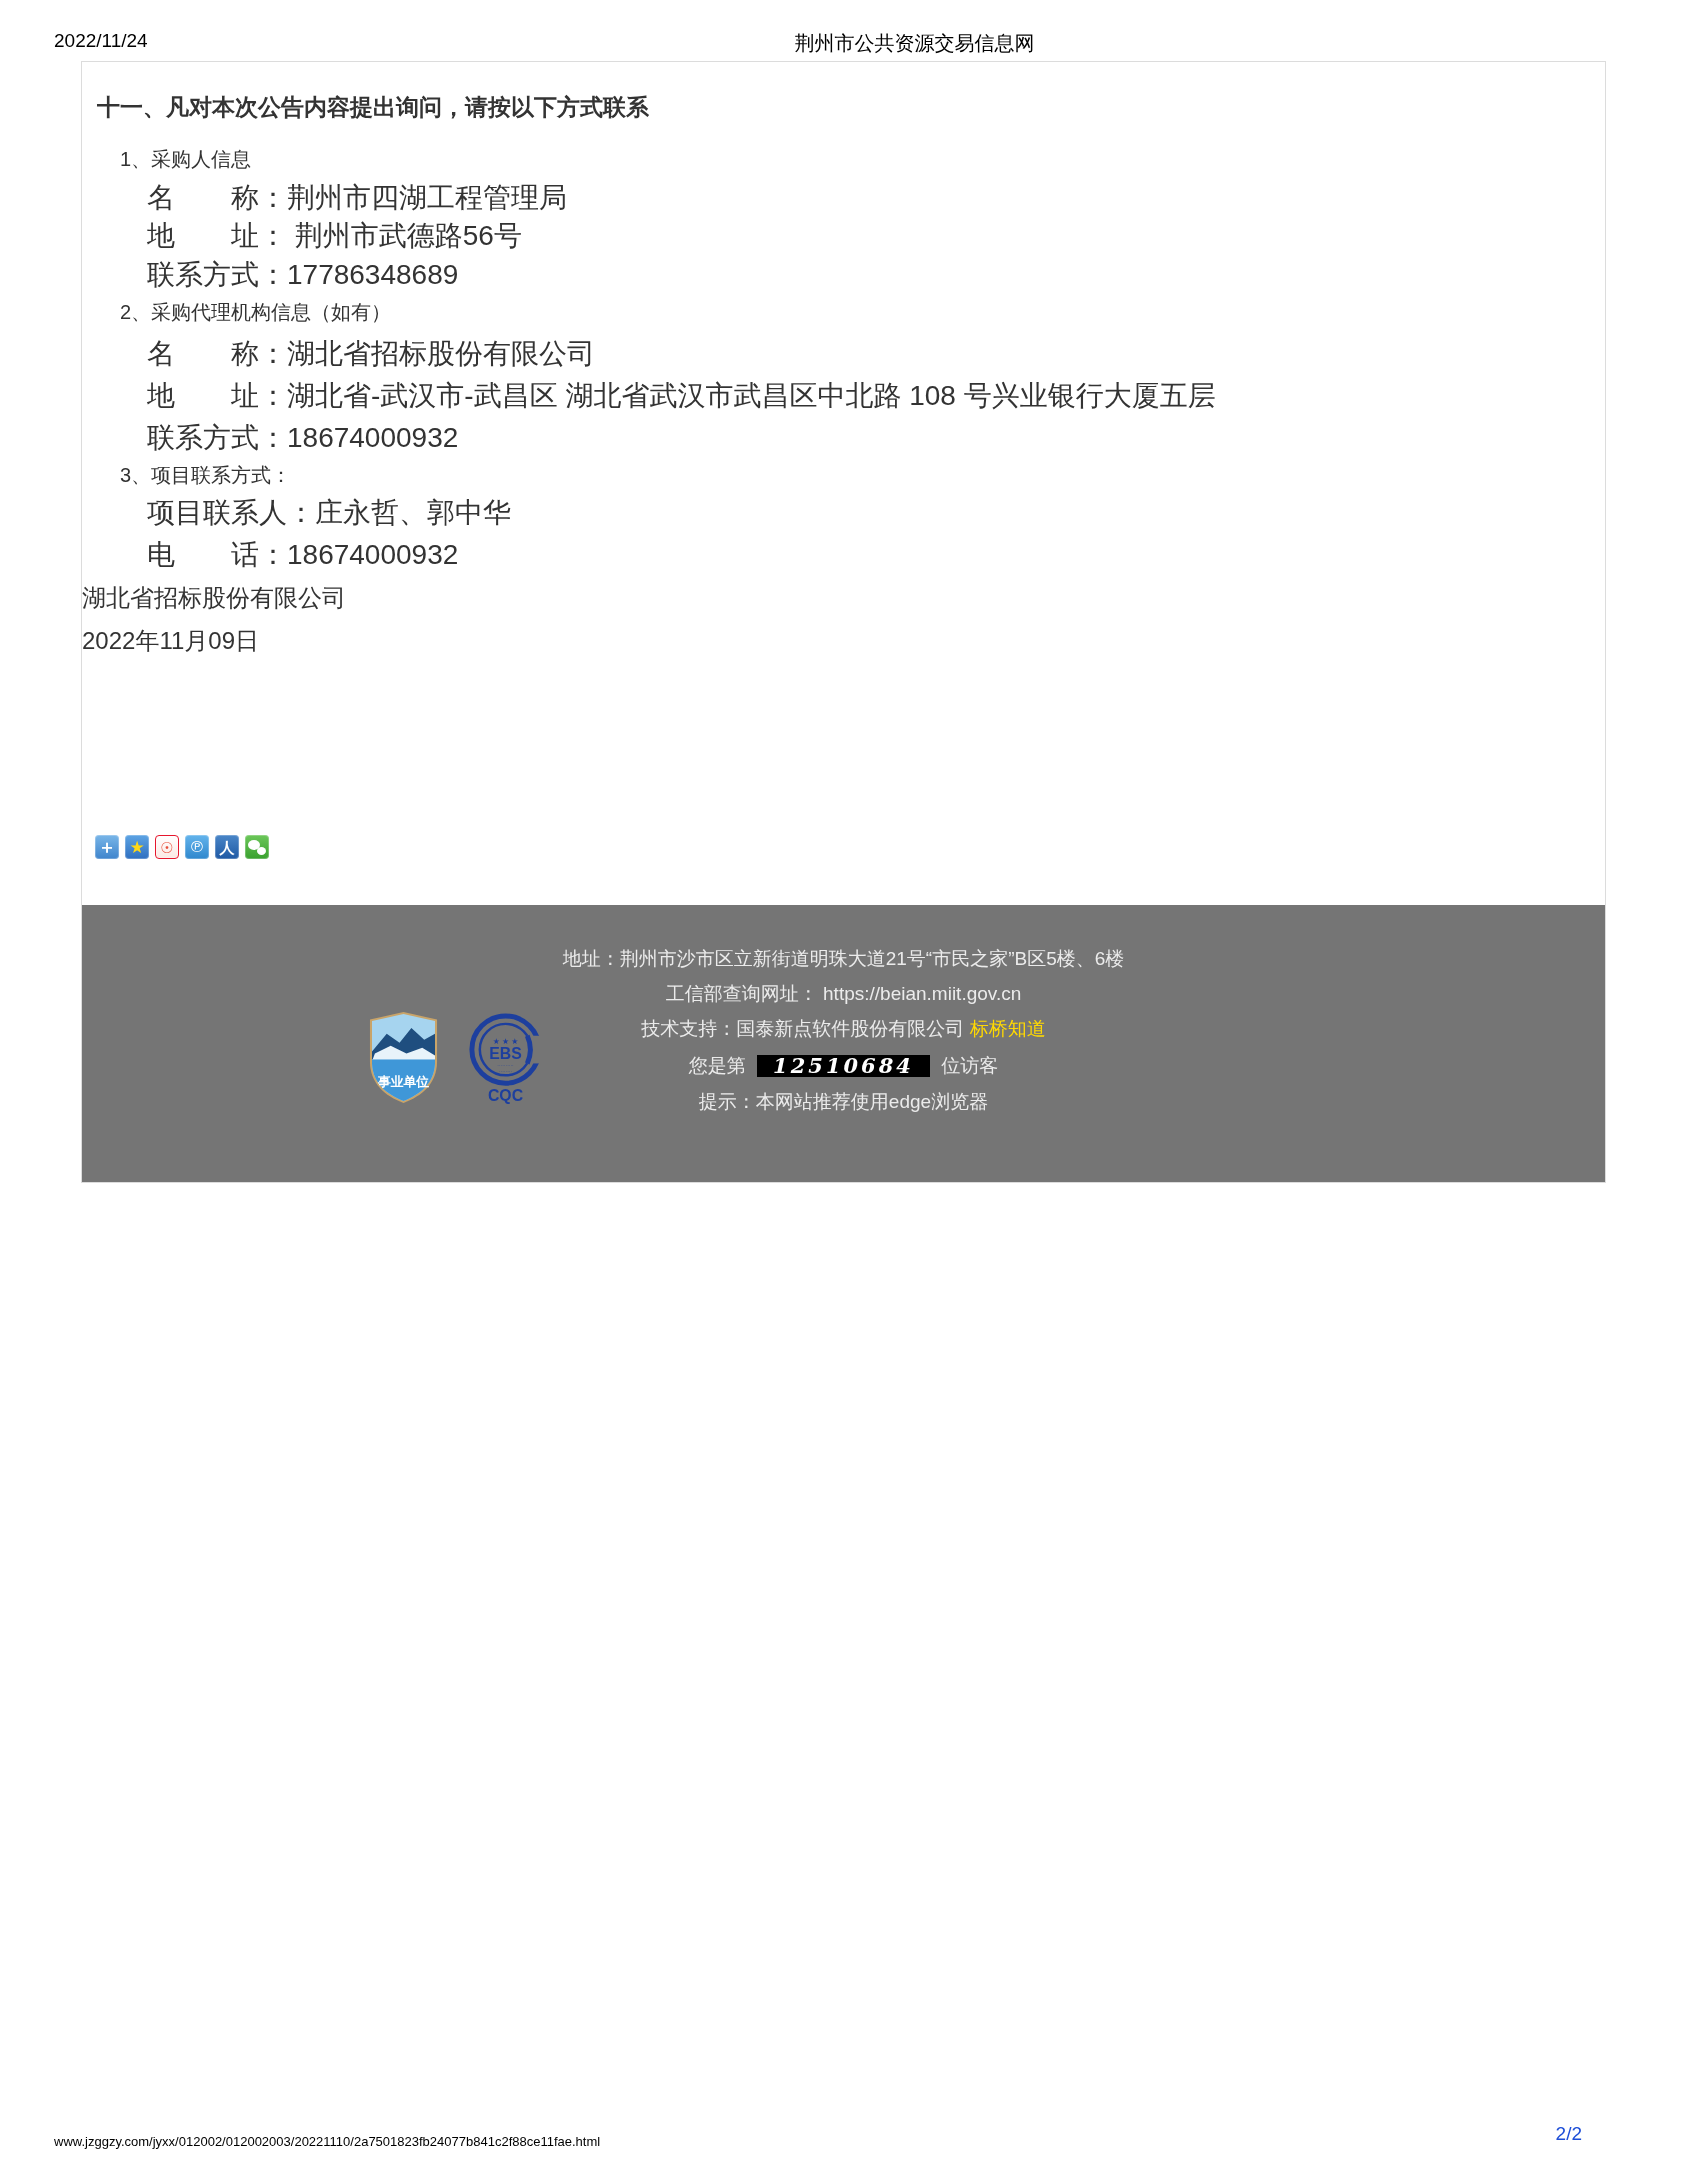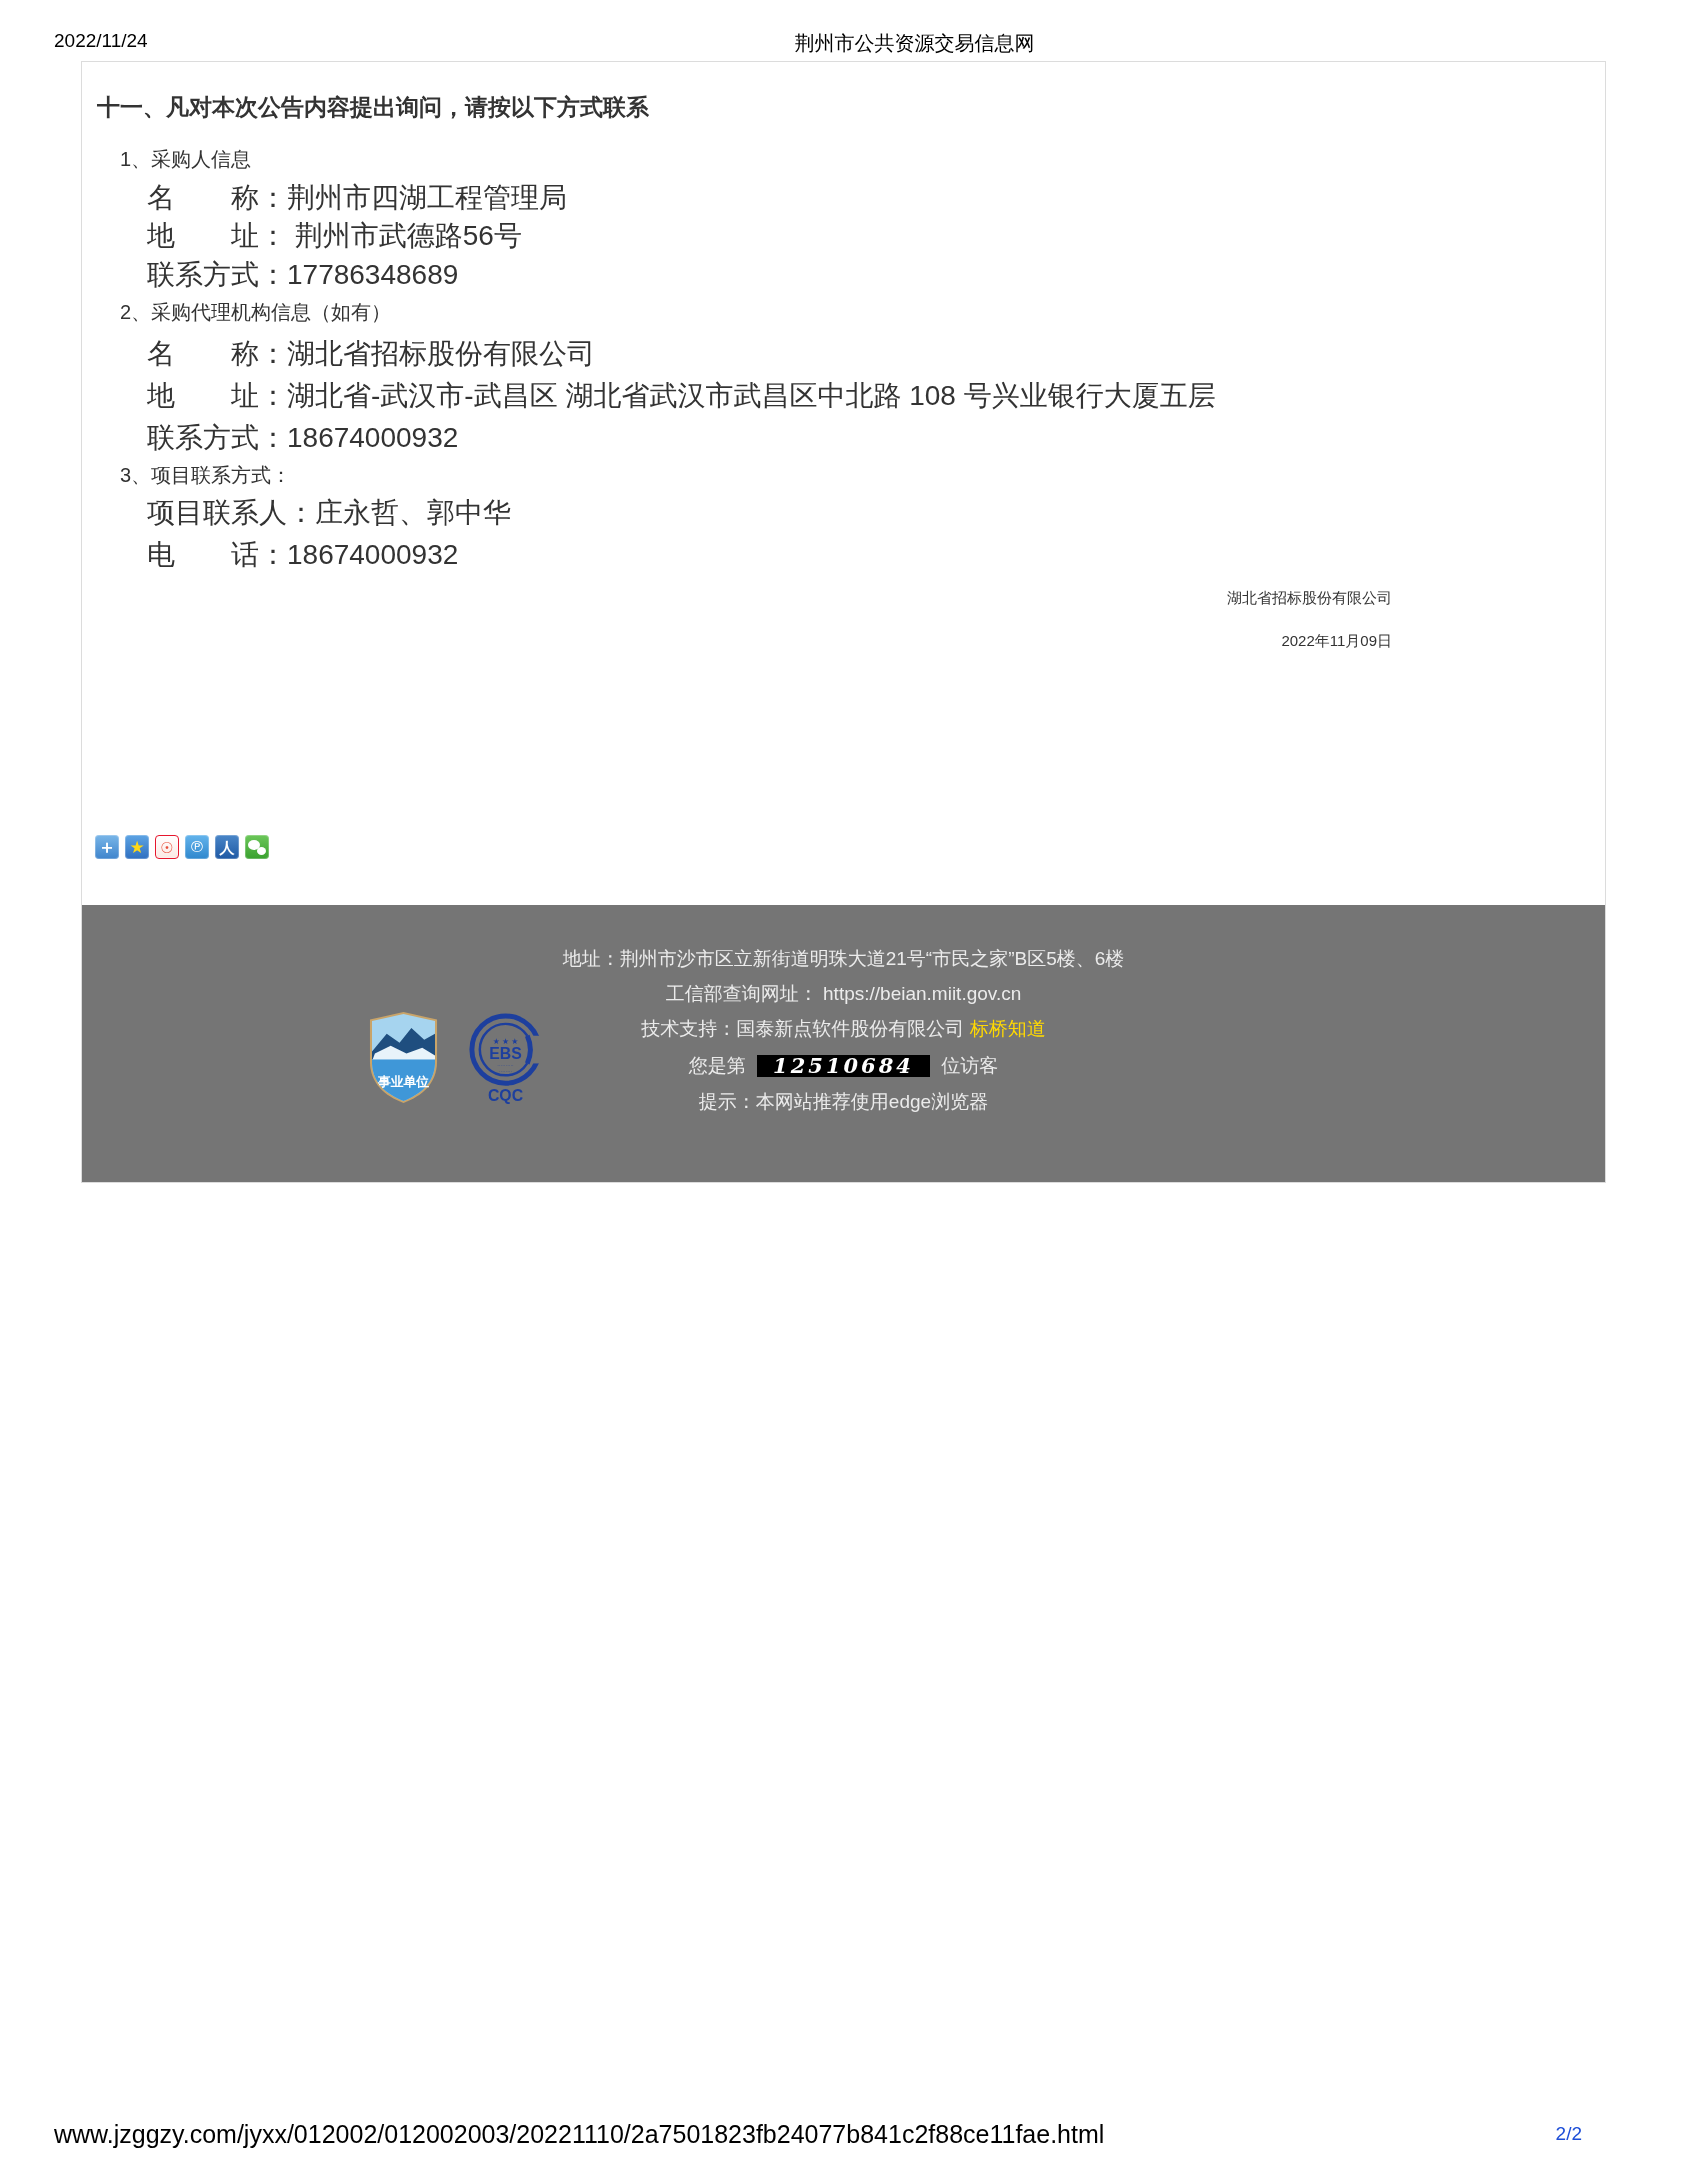--- a/index.html
+++ b/index.html
@@ -3,32 +3,32 @@
 <meta charset="utf-8">
 <style>
   * { margin:0; padding:0; box-sizing:border-box; }
   html,body { background:#fff; }
   body { font-family:"Liberation Sans","DejaVu Sans",sans-serif; color:#333; }
   .page { position:relative; width:1636px; height:2181px; background:#fff; overflow:hidden; }
 
   
   .print-date { position:absolute; left:54px; top:30px; font-size:19px; color:#000; }
   .print-title { position:absolute; left:0; right:0; top:30px; text-align:center; padding-left:193px; font-size:20px; color:#000; }
-  .print-url { position:absolute; left:54px; bottom:32px; font-size:25px; color:#000; }
+  .print-url { position:absolute; left:54px; bottom:32px; font-size:13px; color:#000; }
   .print-page-num { position:absolute; right:54px; bottom:36px; font-size:19px; color:#1d4ed8;text-align:center; }
 
   
   .content-box { position:absolute; left:81px; top:61px; width:1525px; height:1122px;
                  border:1px solid #dcdcdc; background:#fff; }
   .doc-heading { margin:30px 0 0 15px; font-size:23px; font-weight:bold; color:#333; line-height:30px; }
   .num-line { margin-left:38px; font-size:20px; line-height:26px; color:#333; }
   .detail-line { margin-left:65px; font-size:28px; line-height:26px; color:#333; }
   .mt24{margin-top:24px}.mt13{margin-top:13px}.mt12{margin-top:12px}.mt11{margin-top:11px}
   .mt16{margin-top:16px}.mt17{margin-top:17px}
-  .signature { text-align:right; padding-right:213px; font-size:15px; line-height:26px; color:#333; }
+  .signature { text-align:left; padding-right:213px; font-size:24px; line-height:26px; color:#333; }
 
   
   .share-bar { position:absolute; left:13px; top:773px; display:flex; gap:6px; }
   .share-icon { position:relative; width:24px; height:24px; border-radius:4px; display:flex;
                 align-items:center; justify-content:center; font-size:16px; line-height:1;
                 cursor:pointer; box-shadow:inset 0 0 0 1px rgba(255,255,255,.25); }
   .ic-plus  { background:linear-gradient(#79b6e8,#3f84cc); color:#fff; font-weight:bold; font-size:18px; }
   .ic-qzone { background:linear-gradient(#5da4e4,#2f6fc0); color:#ffd816; font-size:17px; }
   .ic-weibo { background:linear-gradient(#fff,#fbe9e4); border:1px solid #e6162d; color:#e6503c; font-size:15px; }
   .ic-peng  { background:linear-gradient(#64b4ec,#2e87cd); color:#fff; font-size:16px; }

